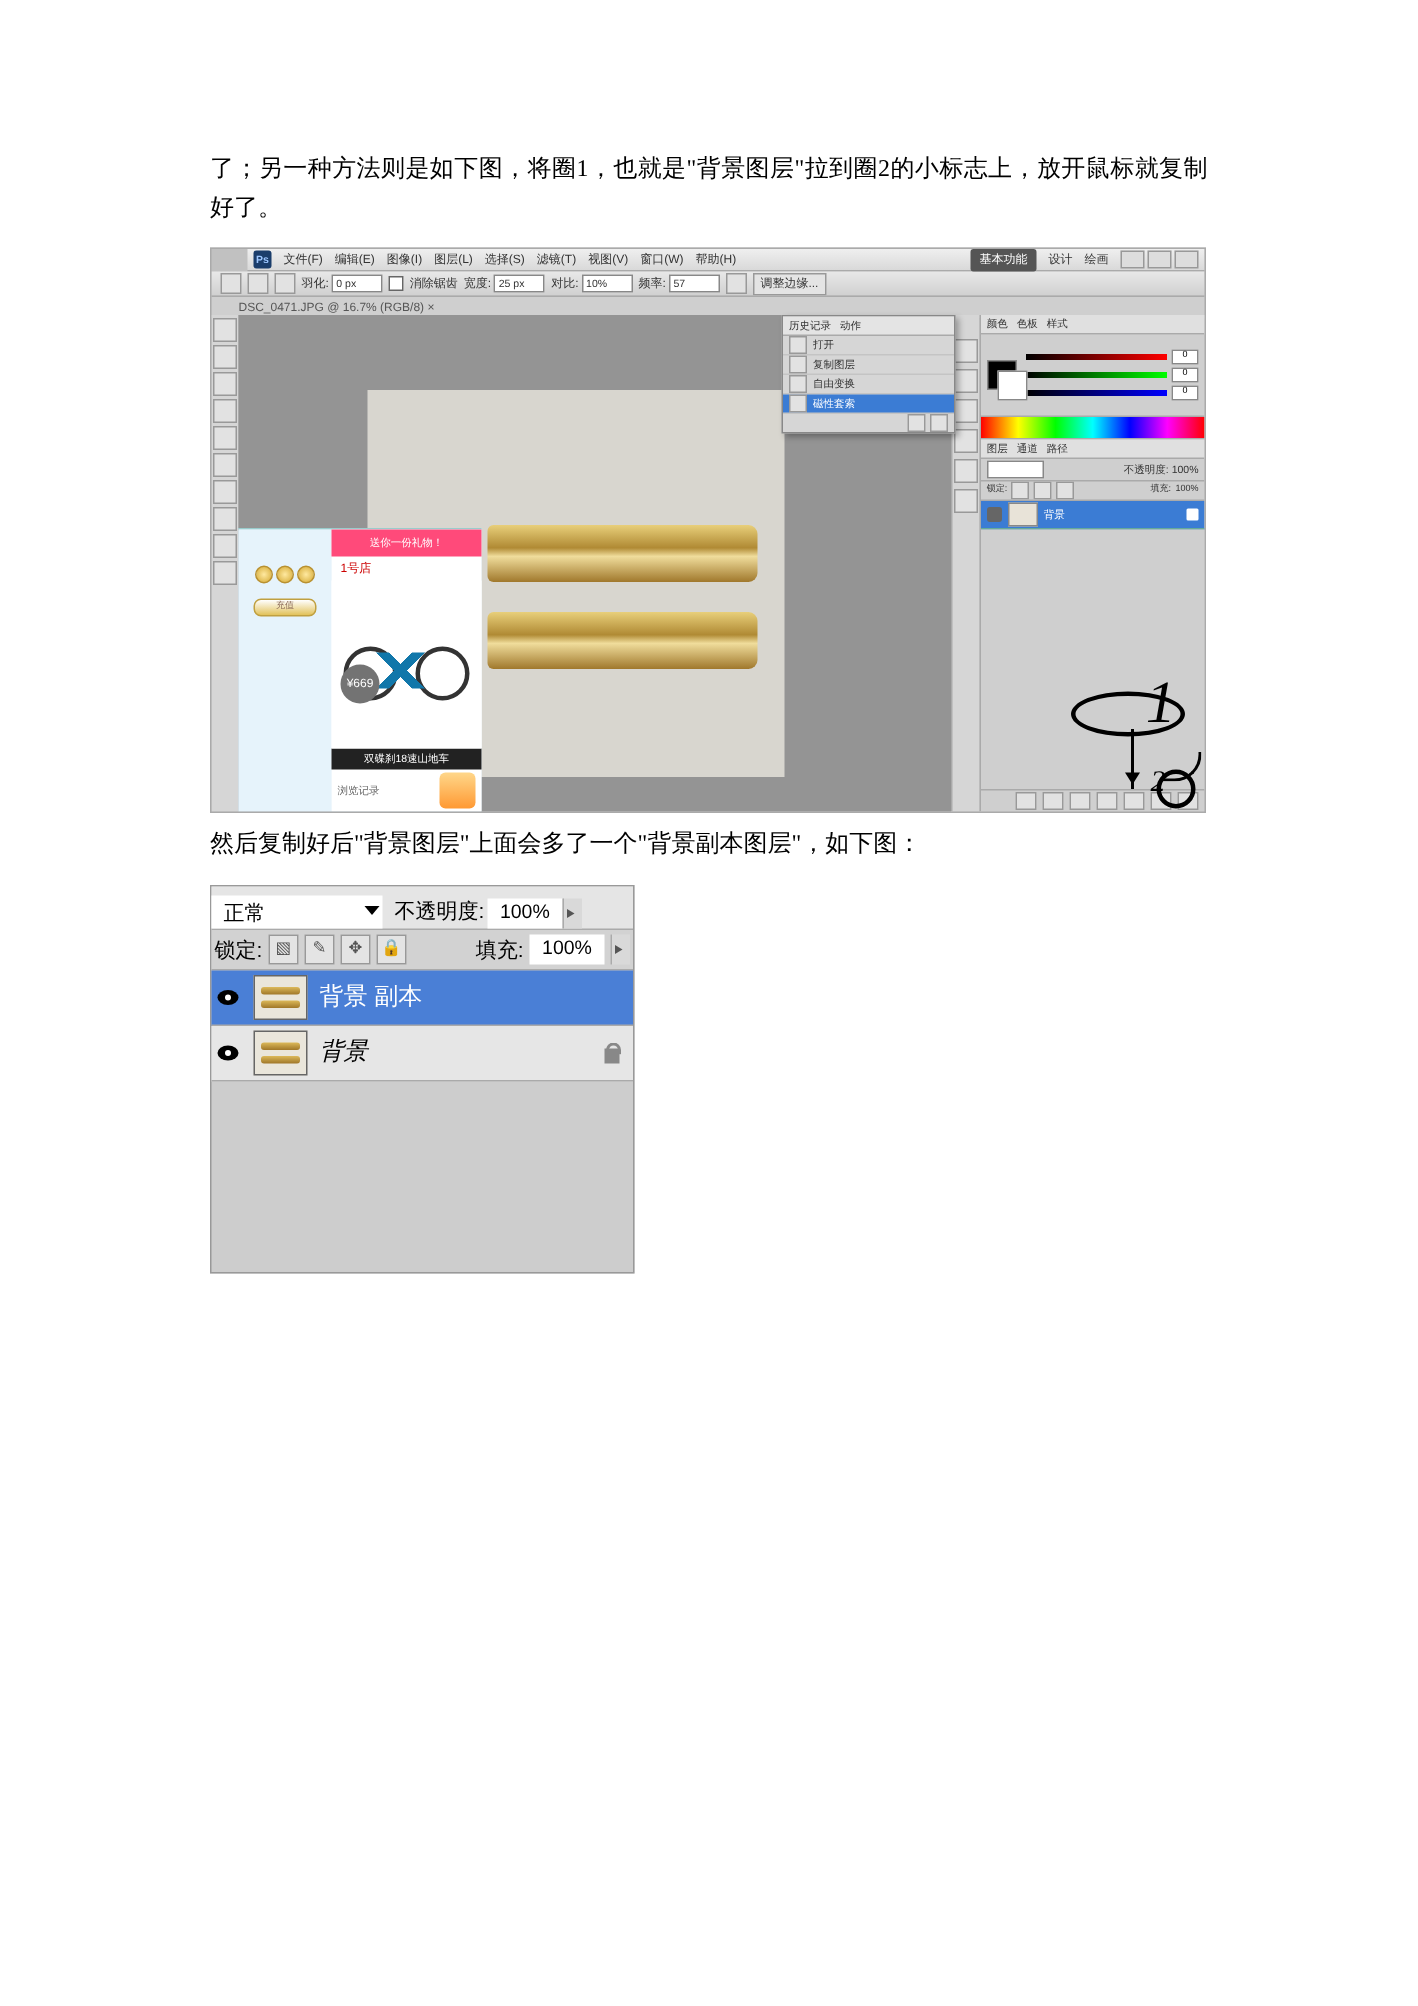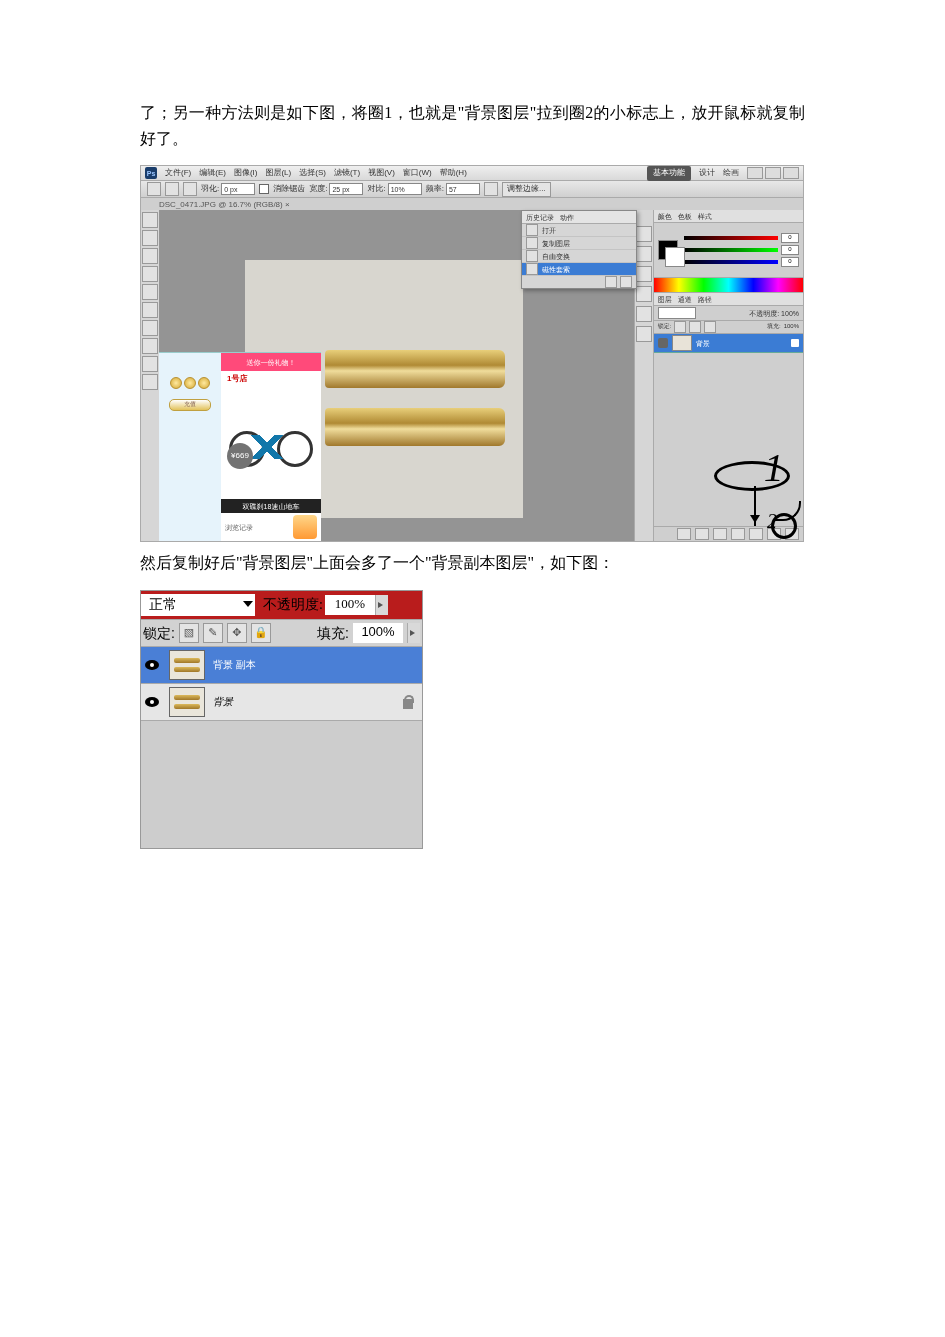--- a/index.html
+++ b/index.html
@@ -32,20 +32,21 @@
   }
   .ps-menubar {
     height: 14px;
     background: linear-gradient(#efefef,#d9d9d9);
     display: flex;
     align-items: center;
     gap: 8px;
     padding: 0 4px;
     color: #333;
     border-bottom: 1px solid #aaa;
+    margin-left: 24px;
   }
   .ps-logo {
     width: 12px; height: 12px;
     background: #1a3d6b;
     color: #9cc6ff;
     display: flex; align-items: center; justify-content: center;
     font-size: 7px; font-weight: bold;
     border-radius: 2px;
   }
   .ps-menubar-spacer { flex: 1; }
@@ -112,21 +113,21 @@
     display: flex; flex-direction: column; align-items: center;
     gap: 10px; padding-top: 24px;
   }
   .ad-coin-row { display:flex; gap:2px; }
   .ad-coin { width:10px;height:10px;border-radius:50%;background:radial-gradient(#ffe9a0,#d4a832);border:1px solid #b89030; }
   .ad-pill { width:40px;height:10px;border-radius:5px;background:linear-gradient(#fff,#e2c25a);border:1px solid #c0a040; display:flex;align-items:center;justify-content:center;font-size:6px;color:#865; }
   .ps-ad-right {
     width: 100px; background: #fff; display:flex;flex-direction:column;
   }
   .ad-banner { height:18px;background:#ff4a7a;color:#fff;display:flex;align-items:center;justify-content:center;font-size:7px; }
-  .ad-logo-row { height:16px;display:flex;align-items:center;padding:0 6px;font-size:8px;color:#c00;font-weight:bold; }
+  .ad-logo-row { height:16px;display:flex;align-items:center;padding:0 6px;font-size:8px;color:#c00;font-weight:normal; }
   .ad-bike {
     flex:1;position:relative;background:#fff;
   }
   .bike-wheel { position:absolute;width:30px;height:30px;border:3px solid #333;border-radius:50%; }
   .bw1{left:8px;bottom:32px;} .bw2{right:8px;bottom:32px;}
   .bike-frame { position:absolute;left:16px;bottom:40px;width:60px;height:24px;
     background:linear-gradient(45deg,transparent 45%,#17a 45%,#17a 55%,transparent 55%),
                linear-gradient(-45deg,transparent 45%,#17a 45%,#17a 55%,transparent 55%);
   }
   .ad-price { position:absolute;left:6px;bottom:30px;background:#737373;color:#fff;border-radius:50%;width:26px;height:26px;display:flex;align-items:center;justify-content:center;font-size:8px; }
@@ -207,24 +208,23 @@
     width: 281px;
     height: 257px;
     background: #cdcdcd;
     border: 1px solid #999;
     font-family: "Microsoft YaHei","SimSun",sans-serif;
     font-size: 13px;
     color: #000;
     margin-bottom: 28px;
   }
   .lc-row1 {
-    height: 28px; display:flex; align-items:center;
+    height: 28px; display:flex; align-items:flex-end;
     border-bottom: 1px solid #aaa; padding: 0 2px 0 2px;
-    background: #b91c1c;
-    font-family: Liberation Serif, serif;
+    background: #e5e5e5;
   }
   .lc-blend {
     flex: 0 0 104px; height: 22px;
     background:#fff; 
     display:flex;align-items:center;justify-content:space-between;
     padding:0 2px 0 8px;font-size:14px;
     margin-left: -2px;
   }
   .lc-blend-text{ }
   .lc-blend-arrow{
@@ -247,21 +247,21 @@
     width:18px;height:18px;background:#e4e4e4;border:1px solid #999;
     display:flex;align-items:center;justify-content:center;font-size:11px;color:#555;
   }
   .lc-fill-label { margin-left:auto; font-size:14px; }
   .lc-fill-val {
     width:50px;height:20px;background:#fff;display:flex;align-items:center;justify-content:center;font-size:13px;
   }
   .lc-layer {
     height: 36px; display:flex;align-items:center;gap:8px;
     padding:0 8px 0 2px;border-bottom:1px solid #aaa;
-    font-size:10px;
+    font-size:16px;
   }
   .lc-layer.sel { background:#4a7fd6;color:#fff; }
   .lc-layer.bg { background:#e6e6e6;color:#000; }
   .lc-eye {
     width:14px;height:10px;border-radius:50%;background:#000;position:relative;margin:0 2px;
   }
   .lc-eye::after{content:"";position:absolute;left:5px;top:3px;width:4px;height:4px;background:#fff;border-radius:50%;}
   .lc-thumb {
     width:34px;height:28px;background:#eae6db;border:1px solid #666;
     position:relative;

